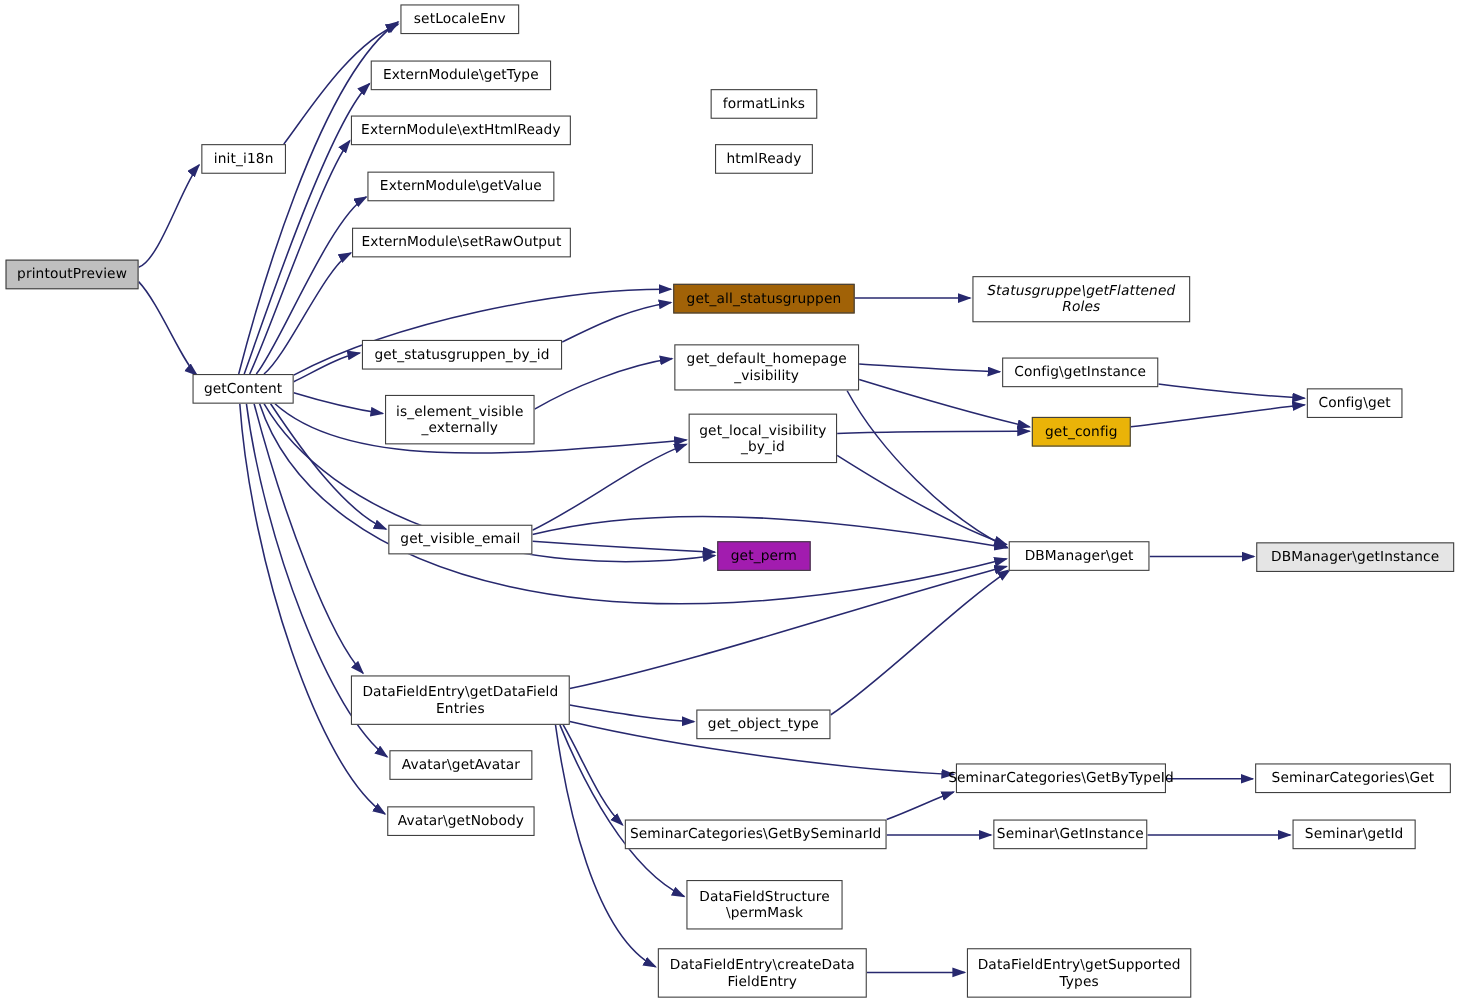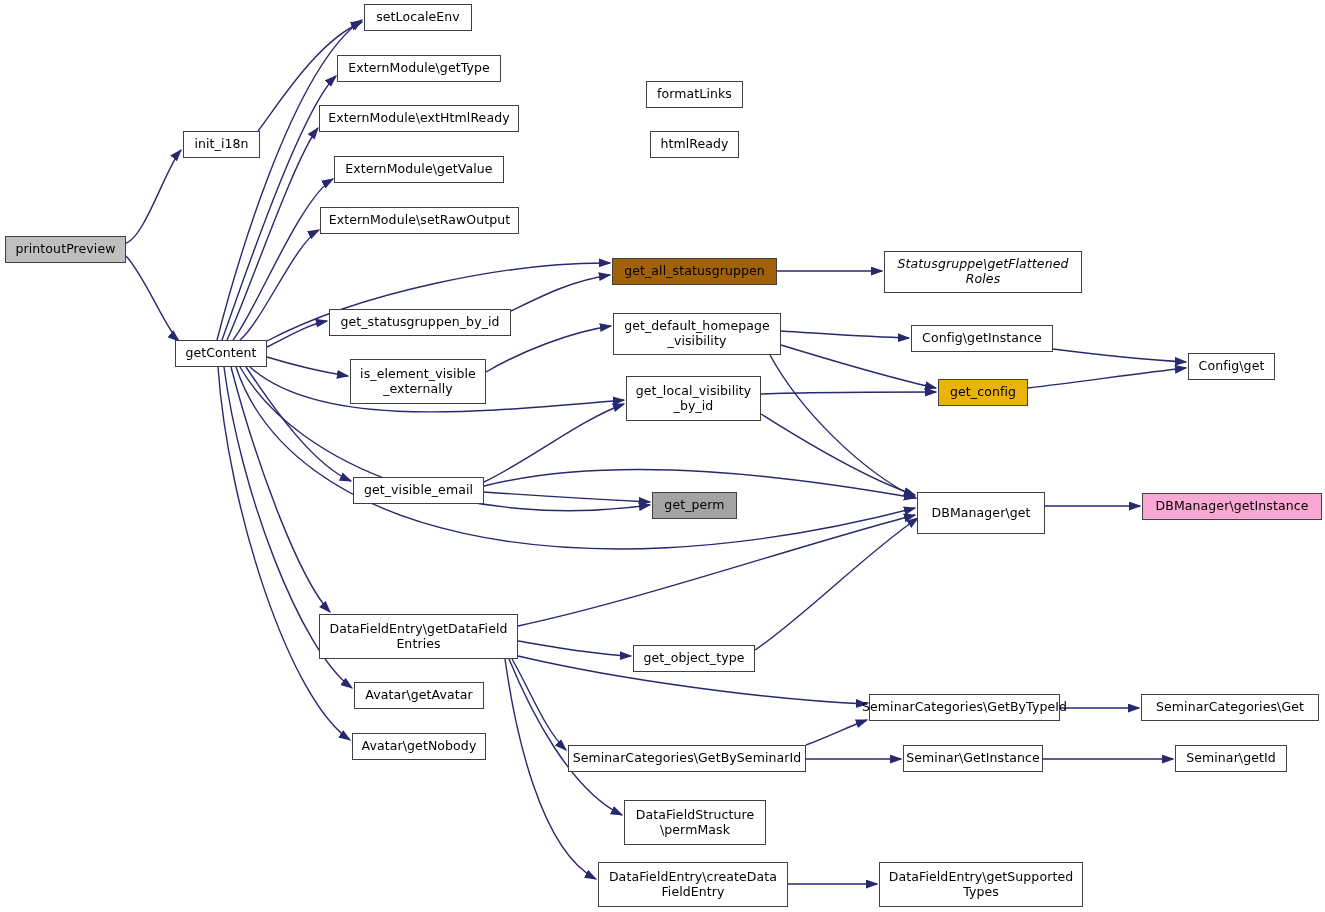--- a/index.html
+++ b/index.html
@@ -108,23 +108,23 @@
       <div class="node" style="left: 613px; top: 313px; width: 168px; height: 42px; background: rgb(255, 255, 255); border-color: rgb(64, 64, 64);"><span>get_default_homepage
 _visibility</span></div>
       <div class="node" style="left: 911px; top: 325px; width: 142px; height: 27px; background: rgb(255, 255, 255); border-color: rgb(64, 64, 64);"><span>Config\getInstance</span></div>
       <div class="node" style="left: 1188px; top: 353px; width: 87px; height: 27px; background: rgb(255, 255, 255); border-color: rgb(64, 64, 64);"><span>Config\get</span></div>
       <div class="node" style="left: 350px; top: 359px; width: 136px; height: 45px; background: rgb(255, 255, 255); border-color: rgb(64, 64, 64);"><span>is_element_visible
 _externally</span></div>
       <div class="node" style="left: 626px; top: 376px; width: 135px; height: 45px; background: rgb(255, 255, 255); border-color: rgb(64, 64, 64);"><span>get_local_visibility
 _by_id</span></div>
       <div class="node" style="left: 938px; top: 379px; width: 90px; height: 27px; background: #eab308; border-color: rgb(64, 64, 64);"><span>get_config</span></div>
       <div class="node" style="left: 353px; top: 477px; width: 131px; height: 27px; background: rgb(255, 255, 255); border-color: rgb(64, 64, 64);"><span>get_visible_email</span></div>
-      <div class="node" style="left: 652px; top: 492px; width: 85px; height: 27px; background: #a3a3a3; border-color: rgb(64, 64, 64);"><span>get_perm</span></div>
-      <div class="node" style="left: 917px; top: 492px; width: 128px; height: 42px; background: rgb(255, 255, 255); border-color: rgb(64, 64, 64);"><span>DBManager\get</span></div>
-      <div class="node" style="left: 1142px; top: 493px; width: 180px; height: 27px; background: #f9a8d4; border-color: rgb(64, 64, 64);"><span>DBManager\getInstance</span></div>
+      <div class="node" style="left: 652px; top: 492px; width: 85px; height: 27px; background: #a21caf; border-color: rgb(64, 64, 64);"><span>get_perm</span></div>
+      <div class="node" style="left: 917px; top: 492px; width: 128px; height: 27px; background: rgb(255, 255, 255); border-color: rgb(64, 64, 64);"><span>DBManager\get</span></div>
+      <div class="node" style="left: 1142px; top: 493px; width: 180px; height: 27px; background: #e5e5e5; border-color: rgb(64, 64, 64);"><span>DBManager\getInstance</span></div>
       <div class="node" style="left: 319px; top: 614px; width: 199px; height: 45px; background: rgb(255, 255, 255); border-color: rgb(64, 64, 64);"><span>DataFieldEntry\getDataField
 Entries</span></div>
       <div class="node" style="left: 633px; top: 645px; width: 122px; height: 27px; background: rgb(255, 255, 255); border-color: rgb(64, 64, 64);"><span>get_object_type</span></div>
       <div class="node" style="left: 354px; top: 682px; width: 130px; height: 27px; background: rgb(255, 255, 255); border-color: rgb(64, 64, 64);"><span>Avatar\getAvatar</span></div>
       <div class="node" style="left: 869px; top: 694px; width: 191px; height: 27px; background: rgb(255, 255, 255); border-color: rgb(64, 64, 64);"><span>SeminarCategories\GetByTypeId</span></div>
       <div class="node" style="left: 1141px; top: 694px; width: 178px; height: 27px; background: rgb(255, 255, 255); border-color: rgb(64, 64, 64);"><span>SeminarCategories\Get</span></div>
       <div class="node" style="left: 352px; top: 733px; width: 134px; height: 27px; background: rgb(255, 255, 255); border-color: rgb(64, 64, 64);"><span>Avatar\getNobody</span></div>
       <div class="node" style="left: 568px; top: 745px; width: 238px; height: 27px; background: rgb(255, 255, 255); border-color: rgb(64, 64, 64);"><span>SeminarCategories\GetBySeminarId</span></div>
       <div class="node" style="left: 903px; top: 745px; width: 140px; height: 27px; background: rgb(255, 255, 255); border-color: rgb(64, 64, 64);"><span>Seminar\GetInstance</span></div>
       <div class="node" style="left: 1175px; top: 745px; width: 112px; height: 27px; background: rgb(255, 255, 255); border-color: rgb(64, 64, 64);"><span>Seminar\getId</span></div>

